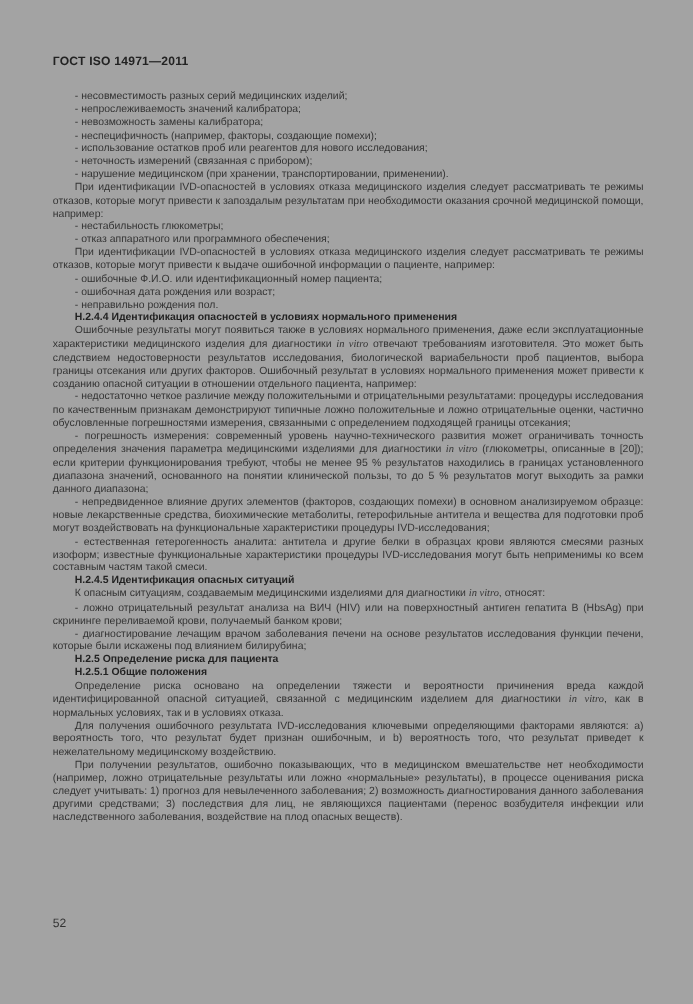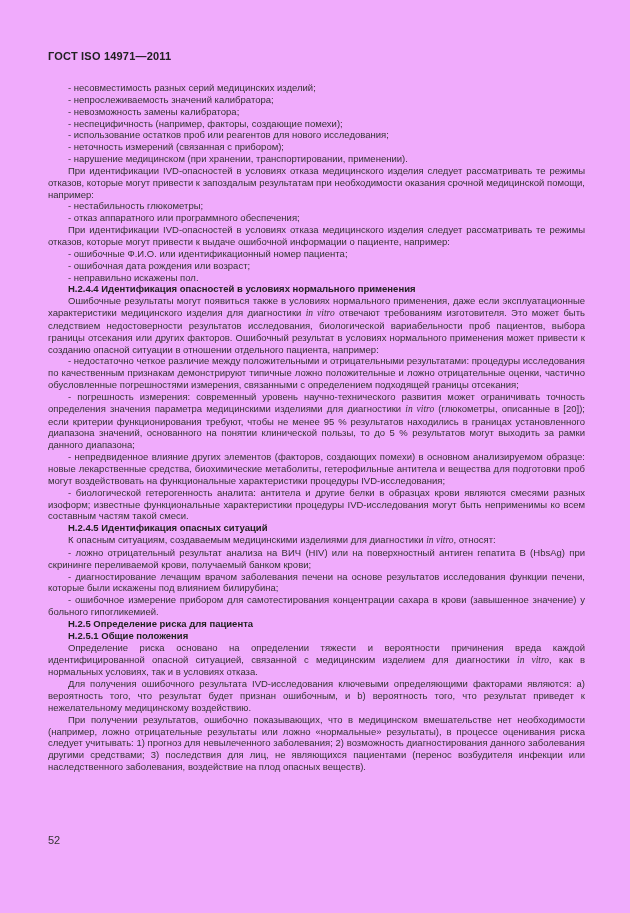--- a/index.html
+++ b/index.html
@@ -1,20 +1,20 @@
 <!DOCTYPE html>
 <html lang="ru"><head>
 <meta charset="utf-8">
 <style>
   html, body { margin: 0; padding: 0; background: #ffffff; }
   .page {
     position: relative;
     width: 630px;
     height: 913px;
-    background: #f0abfc;
+    background: #a3a3a3;
     color: #2f2f2f;
     font-family: "Liberation Sans", sans-serif;
     overflow: hidden;
   }
   .doc-header {
     position: absolute;
     top: 50px;
     left: 48px;
     font-size: 11px;
     font-weight: bold;
@@ -62,32 +62,31 @@
       <p class="list">- неспецифичность (например, факторы, создающие помехи);</p>
       <p class="list">- использование остатков проб или реагентов для нового исследования;</p>
       <p class="list">- неточность измерений (связанная с прибором);</p>
       <p class="list">- нарушение медицинском (при хранении, транспортировании, применении).</p>
       <p class="para">При идентификации IVD-опасностей в условиях отказа медицинского изделия следует рассматривать те режимы отказов, которые могут привести к запоздалым результатам при необходимости оказания срочной медицинской помощи, например:</p>
       <p class="list">- нестабильность глюкометры;</p>
       <p class="list">- отказ аппаратного или программного обеспечения;</p>
       <p class="para">При идентификации IVD-опасностей в условиях отказа медицинского изделия следует рассматривать те режимы отказов, которые могут привести к выдаче ошибочной информации о пациенте, например:</p>
       <p class="list">- ошибочные Ф.И.О. или идентификационный номер пациента;</p>
       <p class="list">- ошибочная дата рождения или возраст;</p>
-      <p class="list">- неправильно искажены пол.</p>
+      <p class="list">- неправильно рождения пол.</p>
       <p class="head">Н.2.4.4 Идентификация опасностей в условиях нормального применения</p>
       <p class="para">Ошибочные результаты могут появиться также в условиях нормального применения, даже если эксплуатационные характеристики медицинского изделия для диагностики <i>in vitro</i> отвечают требованиям изготовителя. Это может быть следствием недостоверности результатов исследования, биологической вариабельности проб пациентов, выбора границы отсекания или других факторов. Ошибочный результат в условиях нормального применения может привести к созданию опасной ситуации в отношении отдельного пациента, например:</p>
       <p class="list">- недостаточно четкое различие между положительными и отрицательными результатами: процедуры исследования по качественным признакам демонстрируют типичные ложно положительные и ложно отрицательные оценки, частично обусловленные погрешностями измерения, связанными с определением подходящей границы отсекания;</p>
       <p class="list">- погрешность измерения: современный уровень научно-технического развития может ограничивать точность определения значения параметра медицинскими изделиями для диагностики <i>in vitro</i> (глюкометры, описанные в [20]); если критерии функционирования требуют, чтобы не менее 95 % результатов находились в границах установленного диапазона значений, основанного на понятии клинической пользы, то до 5 % результатов могут выходить за рамки данного диапазона;</p>
       <p class="list">- непредвиденное влияние других элементов (факторов, создающих помехи) в основном анализируемом образце: новые лекарственные средства, биохимические метаболиты, гетерофильные антитела и вещества для подготовки проб могут воздействовать на функциональные характеристики процедуры IVD-исследования;</p>
-      <p class="list">- биологической гетерогенность аналита: антитела и другие белки в образцах крови являются смесями разных изоформ; известные функциональные характеристики процедуры IVD-исследования могут быть неприменимы ко всем составным частям такой смеси.</p>
+      <p class="list">- естественная гетерогенность аналита: антитела и другие белки в образцах крови являются смесями разных изоформ; известные функциональные характеристики процедуры IVD-исследования могут быть неприменимы ко всем составным частям такой смеси.</p>
       <p class="head">Н.2.4.5 Идентификация опасных ситуаций</p>
       <p class="para">К опасным ситуациям, создаваемым медицинскими изделиями для диагностики <i>in vitro</i>, относят:</p>
       <p class="list">- ложно отрицательный результат анализа на ВИЧ (HIV) или на поверхностный антиген гепатита В (HbsAg) при скрининге переливаемой крови, получаемый банком крови;</p>
       <p class="list">- диагностирование лечащим врачом заболевания печени на основе результатов исследования функции печени, которые были искажены под влиянием билирубина;</p>
-      <p class="list">- ошибочное измерение прибором для самотестирования концентрации сахара в крови (завышенное значение) у больного гипогликемией.</p>
       <p class="head">Н.2.5 Определение риска для пациента</p>
       <p class="head">Н.2.5.1 Общие положения</p>
       <p class="para">Определение риска основано на определении тяжести и вероятности причинения вреда каждой идентифицированной опасной ситуацией, связанной с медицинским изделием для диагностики <i>in vitro</i>, как в нормальных условиях, так и в условиях отказа.</p>
       <p class="para">Для получения ошибочного результата IVD-исследования ключевыми определяющими факторами являются: a) вероятность того, что результат будет признан ошибочным, и b) вероятность того, что результат приведет к нежелательному медицинскому воздействию.</p>
       <p class="para">При получении результатов, ошибочно показывающих, что в медицинском вмешательстве нет необходимости (например, ложно отрицательные результаты или ложно «нормальные» результаты), в процессе оценивания риска следует учитывать: 1) прогноз для невылеченного заболевания; 2) возможность диагностирования данного заболевания другими средствами; 3) последствия для лиц, не являющихся пациентами (перенос возбудителя инфекции или наследственного заболевания, воздействие на плод опасных веществ).</p>
     </div>
 
   <div class="doc-footer">52</div>
 </div>
 

